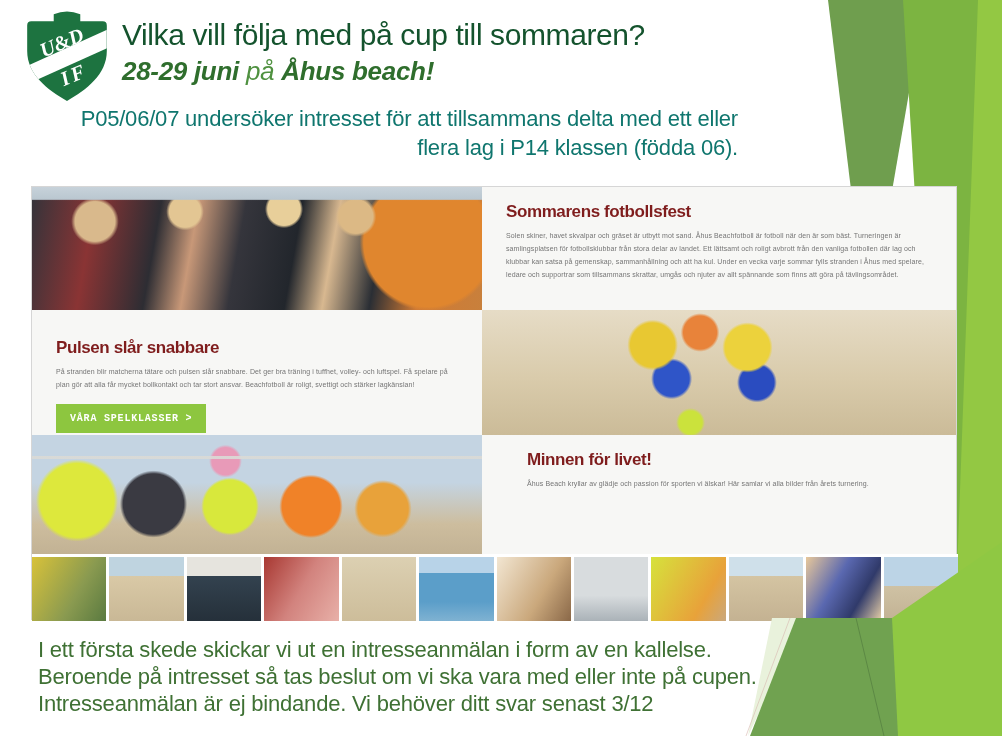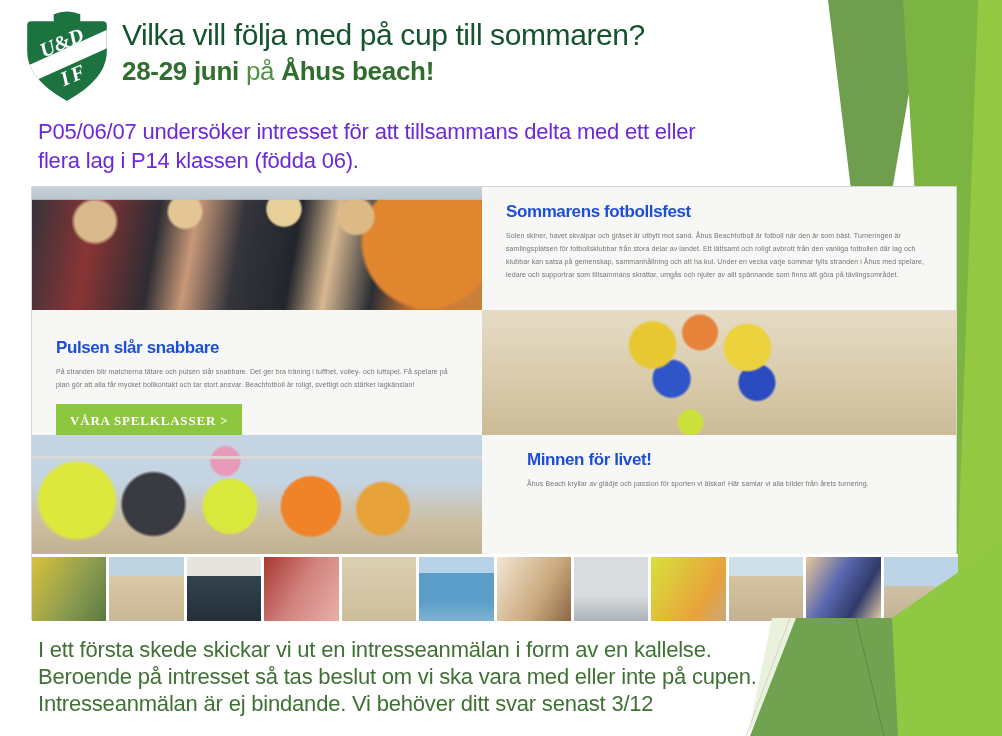--- a/index.html
+++ b/index.html
@@ -9,46 +9,46 @@
   }
   
   .deco{position:absolute;left:0;top:0;pointer-events:none;}
   #deco-back{z-index:0;}
   #deco-corner{z-index:3;}
   
   #logo{position:absolute;left:16px;top:6px;width:102px;height:98px;z-index:2;}
   
   #title-block{position:absolute;left:122px;top:18px;z-index:2;width:720px;}
   #slide-title{font-size:30px;font-weight:400;color:#14532d;letter-spacing:-0.4px;line-height:1.15;margin:0;}
-  #slide-subtitle{font-size:26px;color:#4f9140;margin-top:3px;letter-spacing:-0.3px;}
+  #slide-subtitle{font-size:26px;color:#4f9140;margin-top:3px;letter-spacing:-0.3px;font-style:italic;}
   #slide-subtitle .bold{font-weight:700;color:#2f6e2d;}
   #slide-subtitle .mid{margin:0 7px;}
   #intro-text{
-    position:absolute;left:38px;top:118px;width:700px;z-index:2;
-    font-size:22px;line-height:1.3;color:#6d28d9;letter-spacing:-0.2px;
+    position:absolute;left:38px;top:105px;width:700px;z-index:2;
+    font-size:22px;line-height:1.3;color:#0f766e;letter-spacing:-0.2px;text-align:right;
   }
   #closing-text{
     position:absolute;left:38px;top:636px;width:758px;z-index:4;
     font-size:22px;line-height:1.23;color:#3f7134;letter-spacing:-0.2px;
   }
   
   #site{
     position:absolute;left:31px;top:186px;width:926px;height:434px;z-index:2;
     background:#f7f7f5;border:1px solid #d6d6d6;box-sizing:border-box;
   }
   .site-cell{position:absolute;box-sizing:border-box;}
   .panel{background:#f7f7f5;padding:15px 24px 0 24px;}
   .panel h2{
-    margin:0 0 7px 0;font-size:17px;font-weight:700;color:#1d4ed8;letter-spacing:-0.4px;
+    margin:0 0 7px 0;font-size:17px;font-weight:700;color:#7f1d1d;letter-spacing:-0.4px;
   }
   .panel p{margin:0;font-size:7px;line-height:13px;color:#757575;letter-spacing:0.1px;}
   .site-btn{
     display:inline-block;margin-top:13px;padding:9px 14px;background:#8dc63f;border:none;
-    color:#ffffff;font-family:Liberation Serif, serif;
-    font-size:13px;font-weight:700;letter-spacing:0.8px;cursor:pointer;
+    color:#ffffff;font-family:Liberation Mono, monospace;
+    font-size:10px;font-weight:700;letter-spacing:0.8px;cursor:pointer;
   }
   
   .photo{background-color:#cfc2a6;}
   #photo-celebration{
     background:
       linear-gradient(180deg,#c7d2da 0%,#bac7d0 10%,rgba(0,0,0,0) 11%),
       radial-gradient(circle at 14% 28%,#d9b98c 0 5%,rgba(0,0,0,0) 6%),
       radial-gradient(circle at 34% 20%,#e3c693 0 5%,rgba(0,0,0,0) 6%),
       radial-gradient(circle at 56% 18%,#e8cf9a 0 6%,rgba(0,0,0,0) 7%),
       radial-gradient(circle at 72% 24%,#dcb985 0 5%,rgba(0,0,0,0) 6%),

